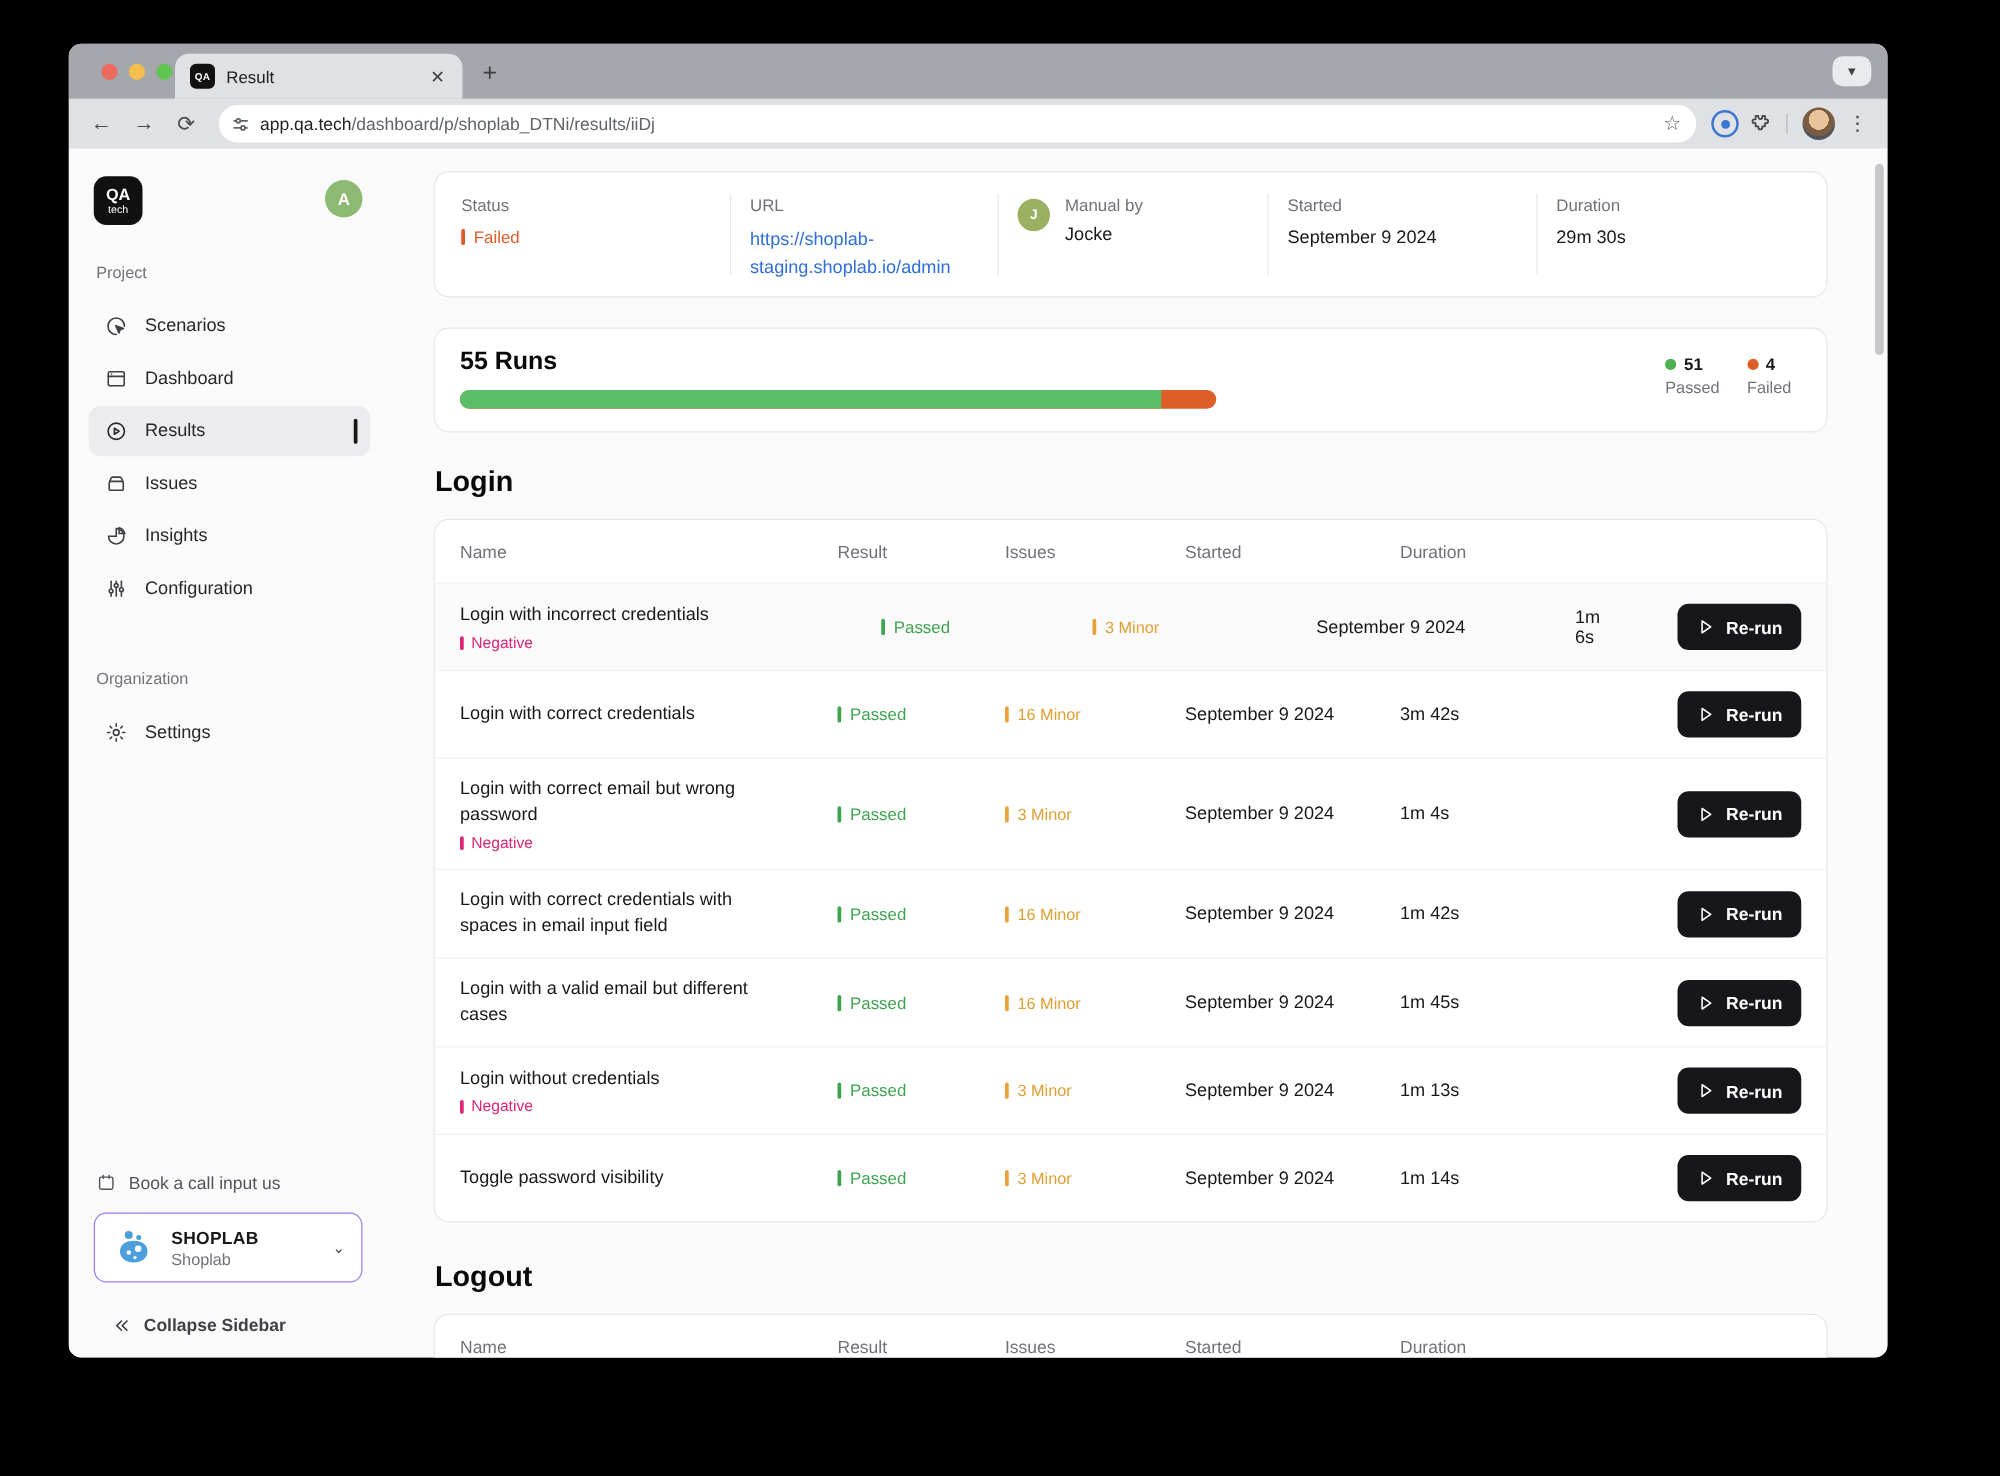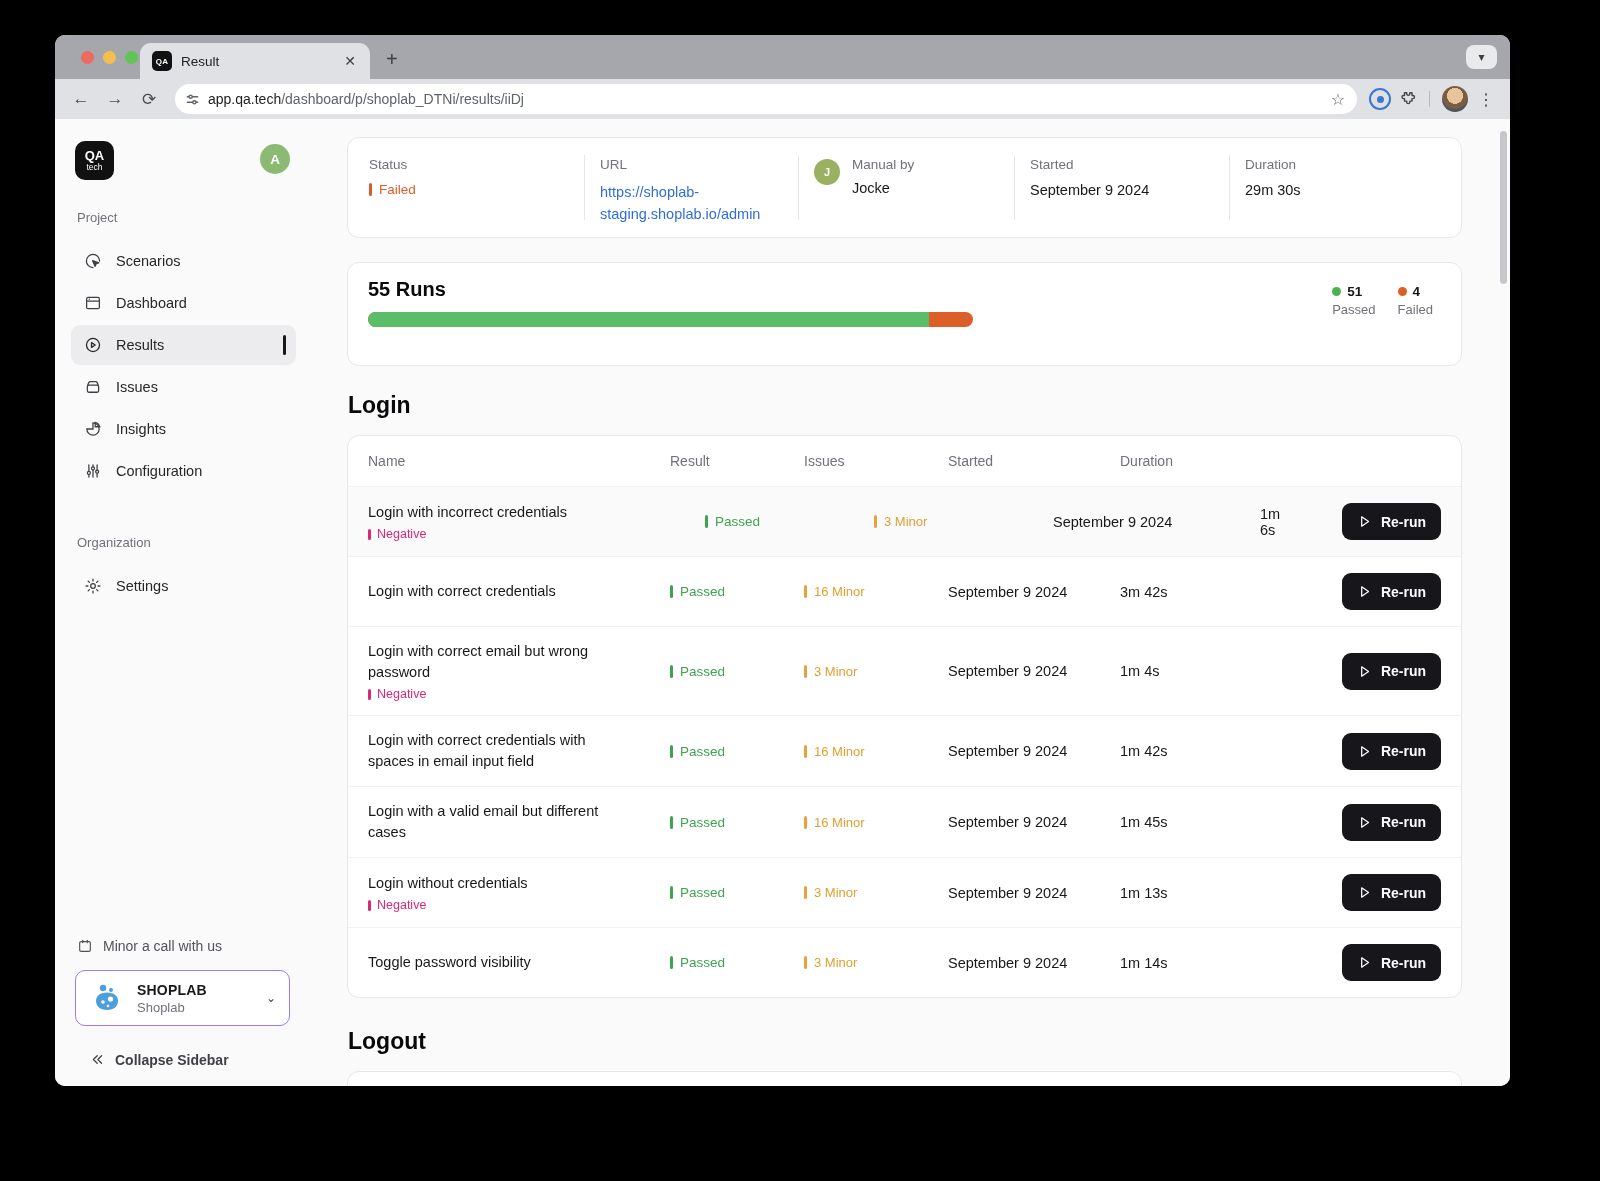--- a/index.html
+++ b/index.html
@@ -64,42 +64,42 @@
   .nav-item.active .act-bar { position:absolute; right:10px; top:10px; width:3px; height:20px; background:#18181B; border-radius:2px; }
   .nicon { width:19px; height:19px; display:flex; align-items:center; justify-content:center; flex-shrink:0; }
   .side-foot { margin-top:auto; }
   .bookcall { display:flex; align-items:center; gap:10px; padding:0 22px; color:#52525B; font-size:14px; }
   .orgcard { margin:16px 20px 0; background:#fff; border:1.5px solid #9D7BF4; border-radius:10px; padding:9px 13px;
              display:flex; align-items:center; gap:12px; }
   .orgcard .names { flex:1; }
   .org-name { font-size:14px; font-weight:700; color:#18181B; letter-spacing:.2px; }
   .org-sub { font-size:13px; color:#71717A; margin-top:2px; }
   .org-chev { color:#3F3F46; font-size:12px; }
-  .collapse { margin-top:26px; padding-left:35px; display:flex; align-items:flex-start; gap:10px;
+  .collapse { margin-top:26px; padding-left:35px; display:flex; align-items:flex-end; gap:10px;
               font-size:14px; font-weight:600; color:#3F3F46; }
 
   
   .main { flex:1; padding:18px 48px 0 37px; min-width:0; }
   .card { background:#fff; border:1px solid #E7E7EA; border-radius:12px; }
 
   .summary { height:101px; display:flex; padding:17px 0; margin-bottom:24px; }
   .sum-col { padding:2px 12px 0 15px; }
   .sum-col + .sum-col { border-left:1px solid #E7E7EA; }
   .sc1 { width:236px; padding-left:21px; } .sc2 { width:214px; } .sc3 { width:216px; } .sc4 { width:215px; } .sc5 { flex:1; }
   .sum-label { font-size:13.5px; color:#71717A; margin-bottom:10px; }
   .sum-value { font-size:14.5px; color:#18181B; font-weight:500; }
   .withbar { display:flex; align-items:center; }
   .vbar { width:3px; height:13px; border-radius:2px; margin-right:7px; flex-shrink:0; }
   .bar-failed { background:#DD5B28; } .txt-failed { color:#DD5B28; font-weight:500; font-size:13.5px; }
   .sum-link { font-size:14.5px; font-weight:500; color:#2E6FD8; line-height:1.5; }
   .manual { display:flex; gap:12px; }
   .avatarJ { width:26px; height:26px; border-radius:50%; background:#9BB161; color:#fff; font-size:11px; font-weight:600;
              display:flex; align-items:center; justify-content:center; margin-top:2px; flex-shrink:0; }
 
-  .runs { height:104px; position:relative; padding:15px 20px; margin-bottom:26px; }
+  .runs { height:84px; position:relative; padding:15px 20px; margin-bottom:26px; }
   .runs-title { font-size:20px; font-weight:700; color:#09090B; }
   .pbar { margin-top:11px; width:605px; height:15px; border-radius:8px; overflow:hidden; display:flex; background:#DC5F28; }
   .pbar-passed { background:#5ABE68; height:100%; }
   .legend { position:absolute; right:28px; top:21px; display:flex; gap:22px; }
   .leg-num { display:flex; align-items:center; gap:6px; font-size:13.5px; font-weight:600; color:#18181B; }
   .dot { width:9px; height:9px; border-radius:50%; }
   .dot-green { background:#4CAF50; } .dot-orange { background:#DD5F28; }
   .leg-lab { font-size:13px; color:#71717A; margin-top:3px; }
 
   .sec-title { font-size:23px; font-weight:700; color:#09090B; margin:0 0 16px 1px; }
@@ -255,21 +255,21 @@
         </div>
       </div>
 
       <div class="side-foot">
         <div class="bookcall">
           <svg width="16" height="16" viewBox="0 0 24 24" fill="none" stroke="#52525B" stroke-width="1.7" stroke-linecap="round">
               <rect x="4" y="5.5" width="16" height="14.5" rx="2"></rect>
               <line x1="8.5" y1="3.5" x2="8.5" y2="7"></line>
               <line x1="15.5" y1="3.5" x2="15.5" y2="7"></line>
             </svg>
-          <span>Minor a call with us</span>
+          <span>Book a call input us</span>
         </div>
         <div class="orgcard">
           <svg width="36" height="36" viewBox="0 0 36 36">
             <circle cx="14" cy="8" r="3.2" fill="#4D9FDC"></circle>
             <circle cx="22" cy="10" r="2" fill="#4D9FDC"></circle>
             <path d="M7 21c0-5 4-8.5 11-8.5S29 16 29 21s-4 9-11 9S7 26 7 21z" fill="#4D9FDC"></path>
             <circle cx="14" cy="22" r="1.8" fill="#fff"></circle>
             <circle cx="21.5" cy="19" r="2.6" fill="#fff"></circle>
             <circle cx="19" cy="26" r="1.3" fill="#fff"></circle>
           </svg>

